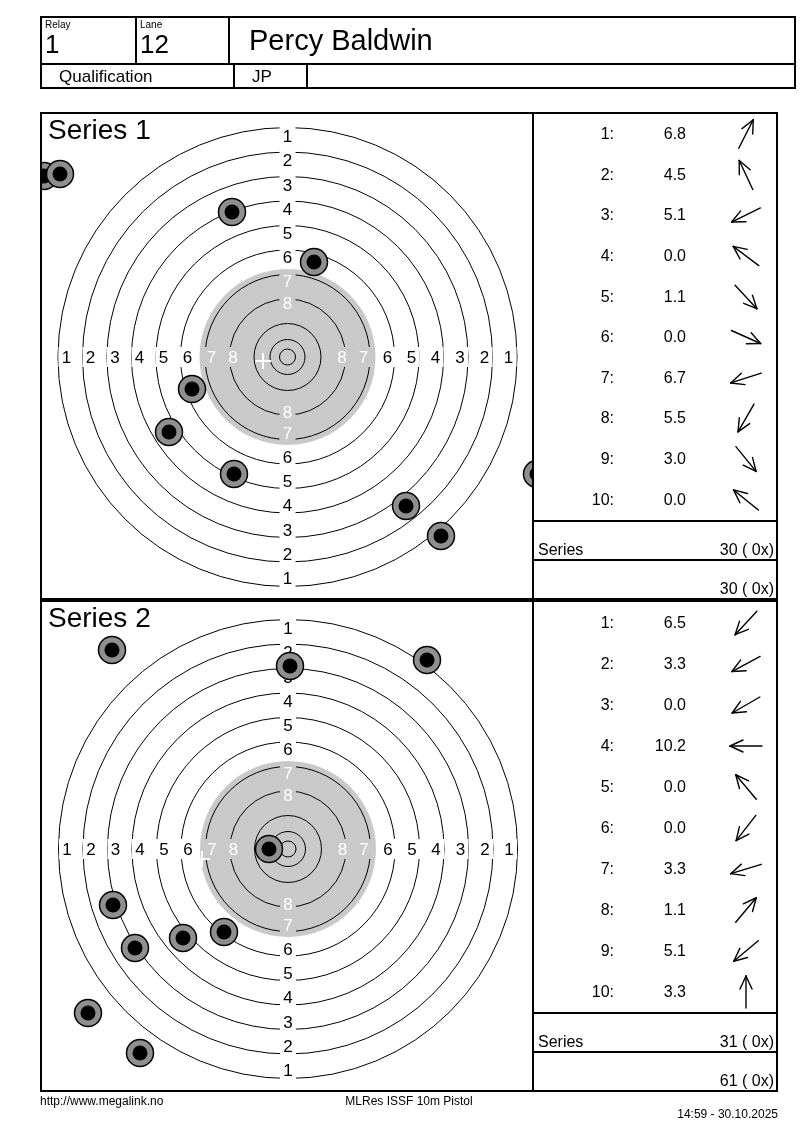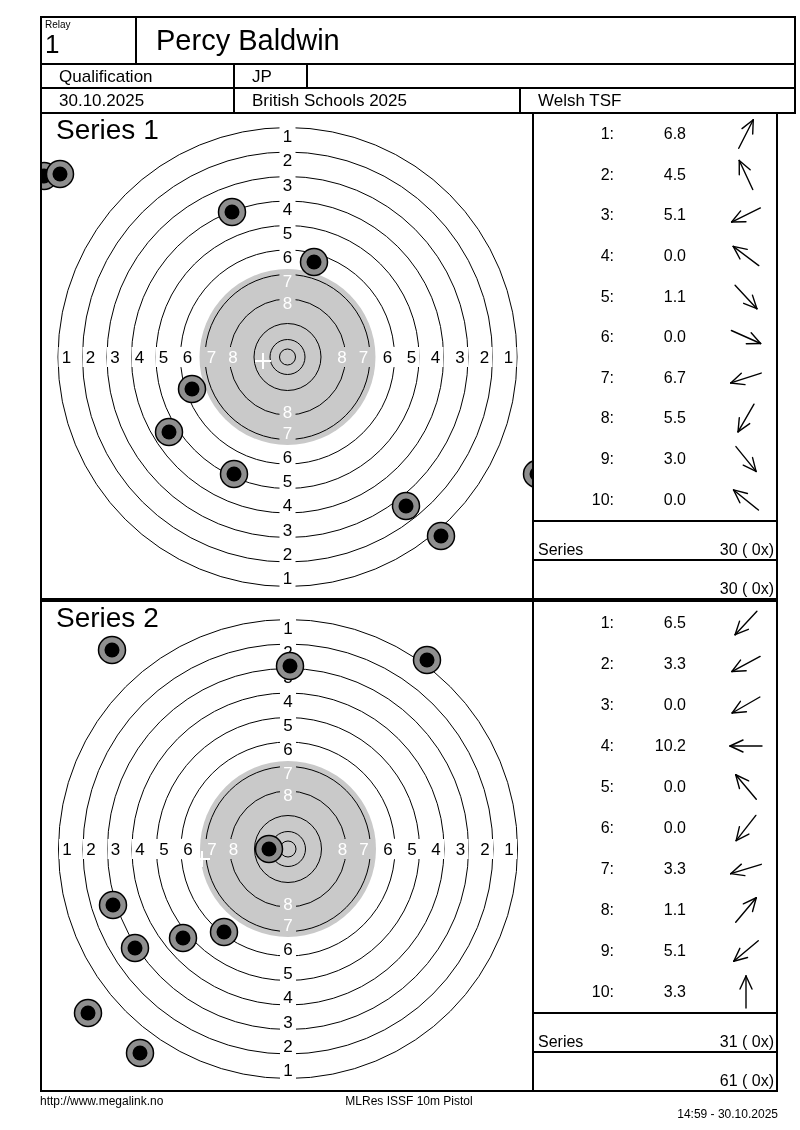--- a/index.html
+++ b/index.html
@@ -12,21 +12,21 @@
   .hrow.r3{height:25px;border-top:2px solid #000}
   .hcell{border-right:2px solid #000;overflow:hidden;white-space:nowrap}
   .hcell.last{border-right:none;flex:1}
   .mini-label{font-size:10px;padding:1px 0 0 3px;line-height:11px}
   .big-val{font-size:26px;line-height:28px;padding-left:3px}
   .name-cell{display:flex;align-items:center;font-size:29px;padding-left:19px}
   .txt-cell{font-size:17px;line-height:22px;padding:1px 0 0 17px}
   .block{position:absolute;left:40px;width:738px;border:2px solid #000;display:flex;background:#fff}
   .target-area{position:relative;width:492px;border-right:2px solid #000;overflow:hidden}
   svg.target{position:absolute;left:0;top:0;width:100%;height:100%}
-  .series-title{position:absolute;top:0;left:14px;font-size:28px;line-height:32px;background:transparent}
+  .series-title{position:absolute;top:0;left:6px;font-size:28px;line-height:32px;background:transparent}
   .score-panel{position:relative;flex:1}
   .score-rows{position:absolute;top:0;left:0;right:0;bottom:78px;display:flex;flex-direction:column}
   .score-row{flex:1;display:flex;align-items:center}
   .shot-no{width:80px;text-align:right;font-size:16px}
   .shot-val{width:72px;text-align:right;font-size:16px}
   .shot-arrow{flex:1;display:flex;justify-content:flex-end;padding-right:10px}
   .summary{position:absolute;left:0;right:0;height:39px;border-top:2px solid #000;display:flex;align-items:flex-end;font-size:16px}
   .summary1{bottom:39px}
   .summary2{bottom:0}
   .sum-label{padding-left:4px;flex:1}
@@ -38,31 +38,30 @@
 </style>
 </head>
 <body>
 
 <div class="hdr">
   <div class="hrow r1">
     <div class="hcell" style="width:95px">
       <div class="mini-label">Relay</div>
       <div class="big-val">1</div>
     </div>
+    <div class="hcell" style="width:93px">
+      <div class="mini-label">Lane</div>
+      <div class="big-val">12</div>
+    </div>
     <div class="hcell last name-cell">Percy Baldwin</div>
   </div>
   <div class="hrow r2">
     <div class="hcell txt-cell" style="width:193px">Qualification</div>
     <div class="hcell txt-cell" style="width:73px">JP</div>
     <div class="hcell last txt-cell"></div>
-  </div>
-  <div class="hrow r3">
-    <div class="hcell txt-cell" style="width:193px">30.10.2025</div>
-    <div class="hcell txt-cell" style="width:286px">British Schools 2025</div>
-    <div class="hcell last txt-cell">Welsh TSF</div>
   </div>
 </div>
 
 <div class="block" style="top:112px;height:488px">
   <div class="target-area">
     <svg class="target">
         <circle cx="245.5" cy="243" r="88" fill="#c9c9c9"></circle>
         <circle cx="245.5" cy="243" r="229.5" fill="none" stroke="#000000" stroke-width="1"></circle>
         <circle cx="245.5" cy="243" r="205" fill="none" stroke="#000000" stroke-width="1"></circle>
         <circle cx="245.5" cy="243" r="180.5" fill="none" stroke="#000000" stroke-width="1"></circle>

